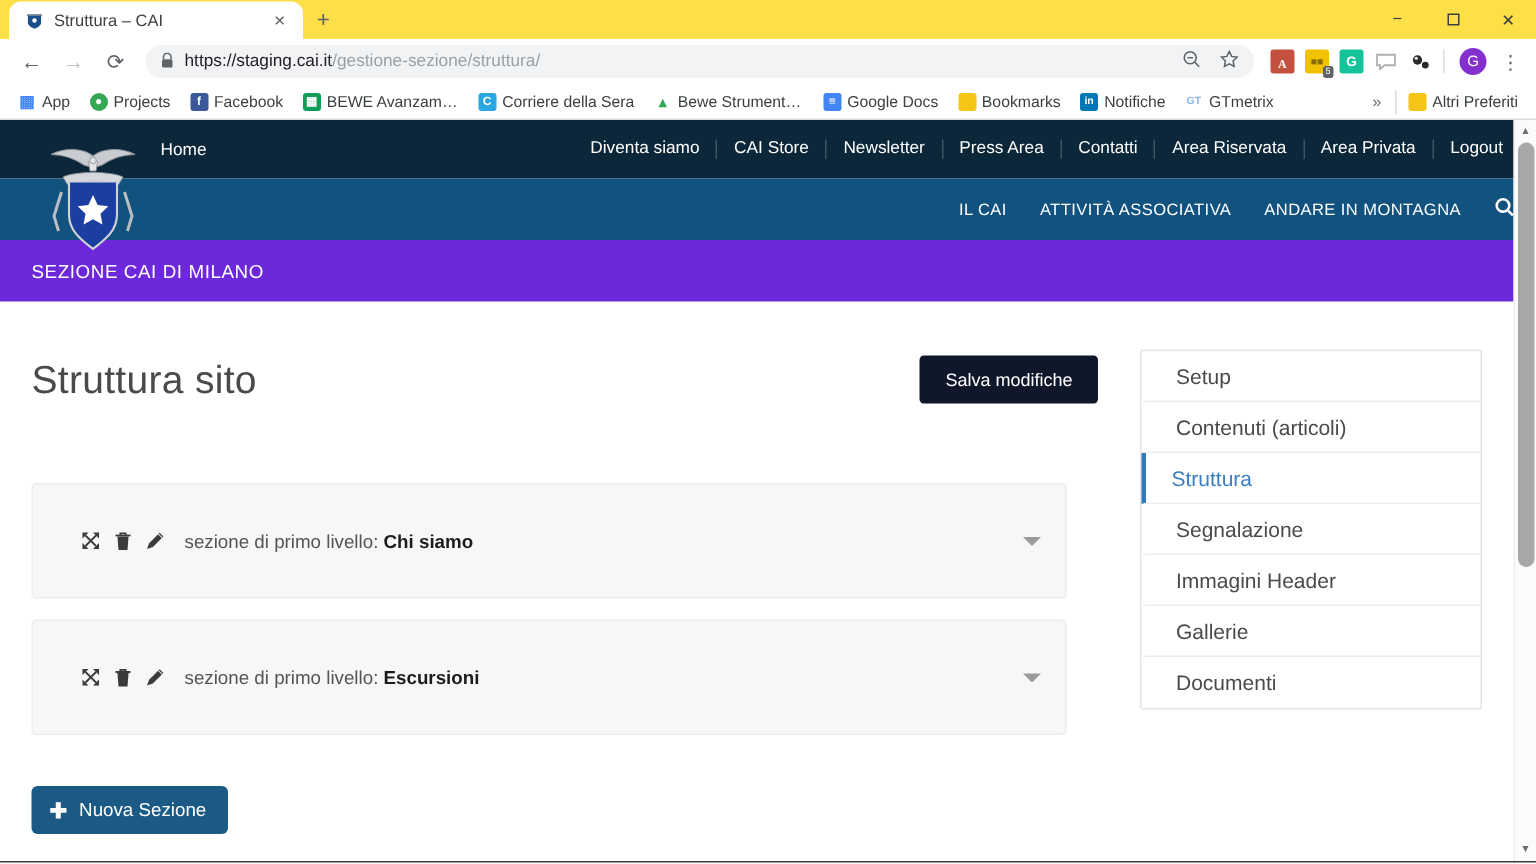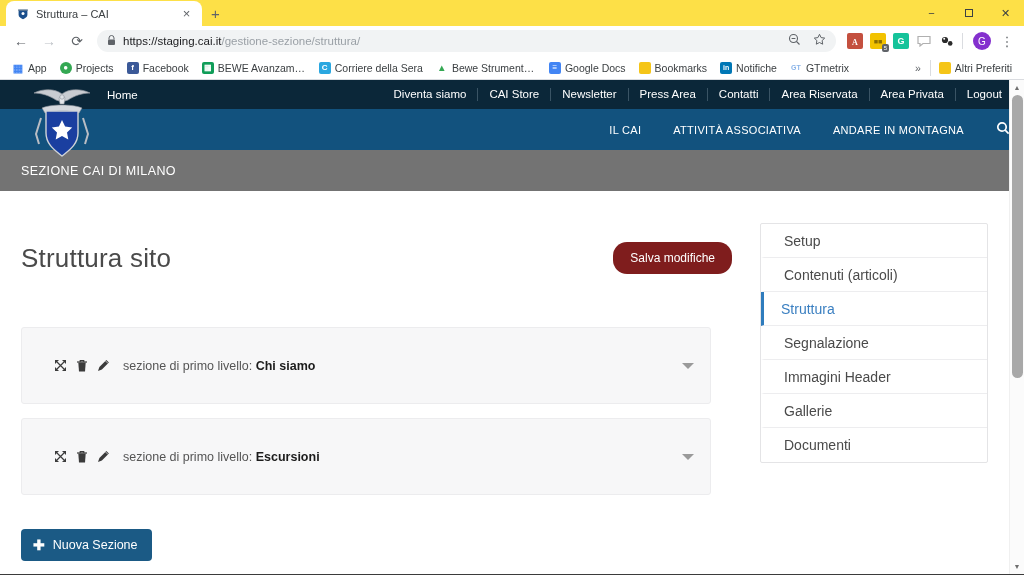--- a/index.html
+++ b/index.html
@@ -105,67 +105,67 @@
   }
   .bm-label { overflow:hidden; text-overflow:ellipsis; }
   .bm-more { margin-left:auto; padding:2px 6px; color:#5f6368; cursor:pointer;}
 
   
   .viewport {
     position: relative; height: 494px; overflow: hidden; background: #fff;
   }
 
   .topbar {
-    height: 29px; background: #0b2739; display: flex; align-items: center;
+    height: 39px; background: #0b2739; display: flex; align-items: center;
     padding-left: 107px; position: relative;
   }
   .topbar-home { color:#fff; font-size:11.5px; cursor:pointer; }
   .topbar-right {
     margin-left:auto; display:flex; align-items:center; padding-right: 14px;
   }
   .topbar-right a {
     color:#fff; font-size:11.5px; padding: 0 11px; cursor:pointer;
     border-right: 1px solid #3a5465; line-height: 13px;
   }
   .topbar-right a:last-child { border-right:none; padding-right: 8px;}
 
   .brandbar {
     height: 41px; background: #12527e; display:flex; align-items:center;
     padding-left: 107px; position:relative;
   }
   .brandname {
     color:#fff; font-size:17.5px; font-family: "Liberation Serif", serif;
     font-weight: bold; letter-spacing: .2px;
   }
-  .mainnav { margin-left:auto; display:flex; align-items:center; gap:32px; padding-right: 14px;}
+  .mainnav { margin-left:auto; display:flex; align-items:center; gap:22px; padding-right: 14px;}
   .mainnav a { color:#fff; font-size:11px; letter-spacing:.3px; cursor:pointer; }
   .search-ic { color:#fff; font-size:13px; cursor:pointer; }
 
   .logo {
     position: absolute; left: 26px; top: -23px; width: 72px; height: 78px;
     z-index: 5;
   }
 
   .sectionbar {
-    height: 41px; background: #737373; display:flex; align-items:center;
+    height: 41px; background: #6d28d9; display:flex; align-items:center;
     padding-left: 21px;
   }
   .sectionbar span { color:#fff; font-size:12.5px; letter-spacing:.4px; }
 
   
   .content { display:flex; padding: 0; }
   .left-col { width: 760px; padding: 30px 0 0 21px; }
   .title-row { display:flex; align-items:flex-end; }
   h1.page-title {
     font-size: 26px; font-weight: 400; color: #4a4a4a; letter-spacing:.2px;
   }
   .btn-save {
-    margin-left: auto; margin-right: 28px; margin-top: 21px;
-    background: #7f1d1d; color:#fff; border:none;
-    font-size: 12px; padding: 9px 17px; border-radius: 14px; cursor:pointer;
+    margin-left: auto; margin-right: 28px; margin-top: 6px;
+    background: #0f172a; color:#fff; border:none;
+    font-size: 12px; padding: 9px 17px; border-radius: 3px; cursor:pointer;
     font-family: "Liberation Sans", sans-serif;
   }
 
   .sections { margin-top: 53px; }
   .section-row {
     height: 77px; background: #f7f7f8; border: 1px solid #ececee;
     border-radius: 3px; display:flex; align-items:center;
     padding: 0 16px 0 32px; margin-bottom: 14px; width: 690px;
   }
   .row-icons { display:flex; align-items:center; gap: 9px; margin-right: 13px; }

